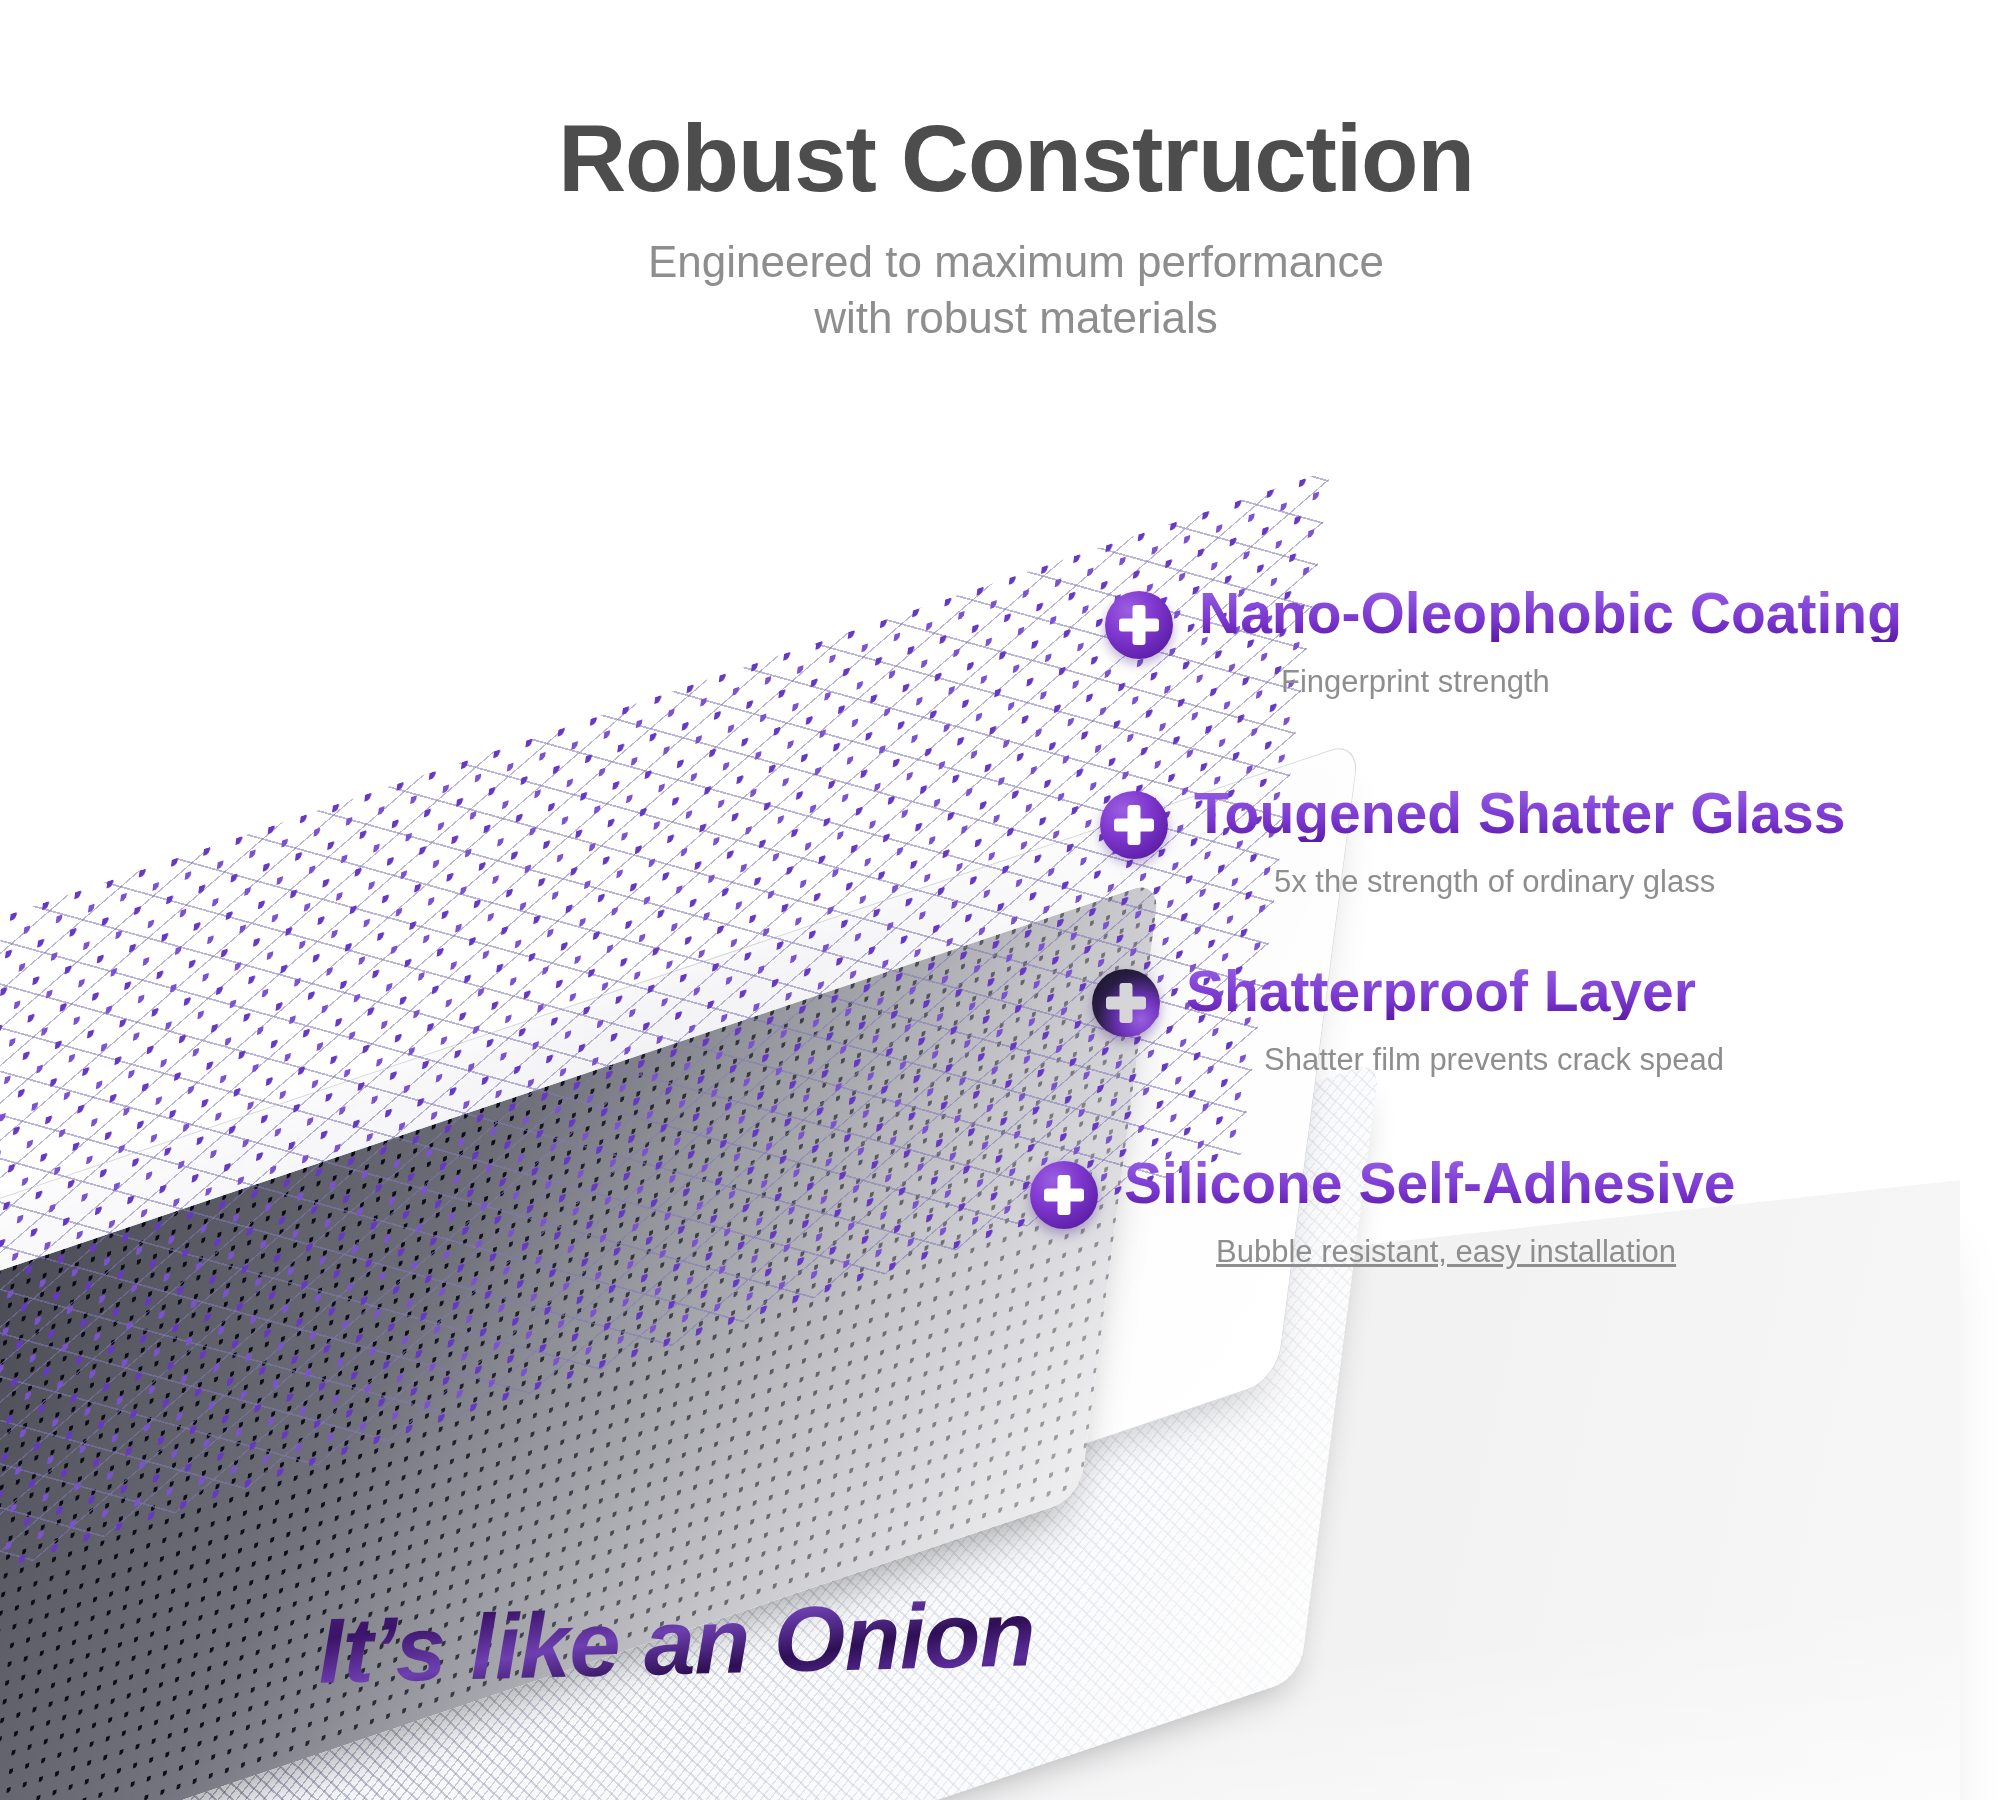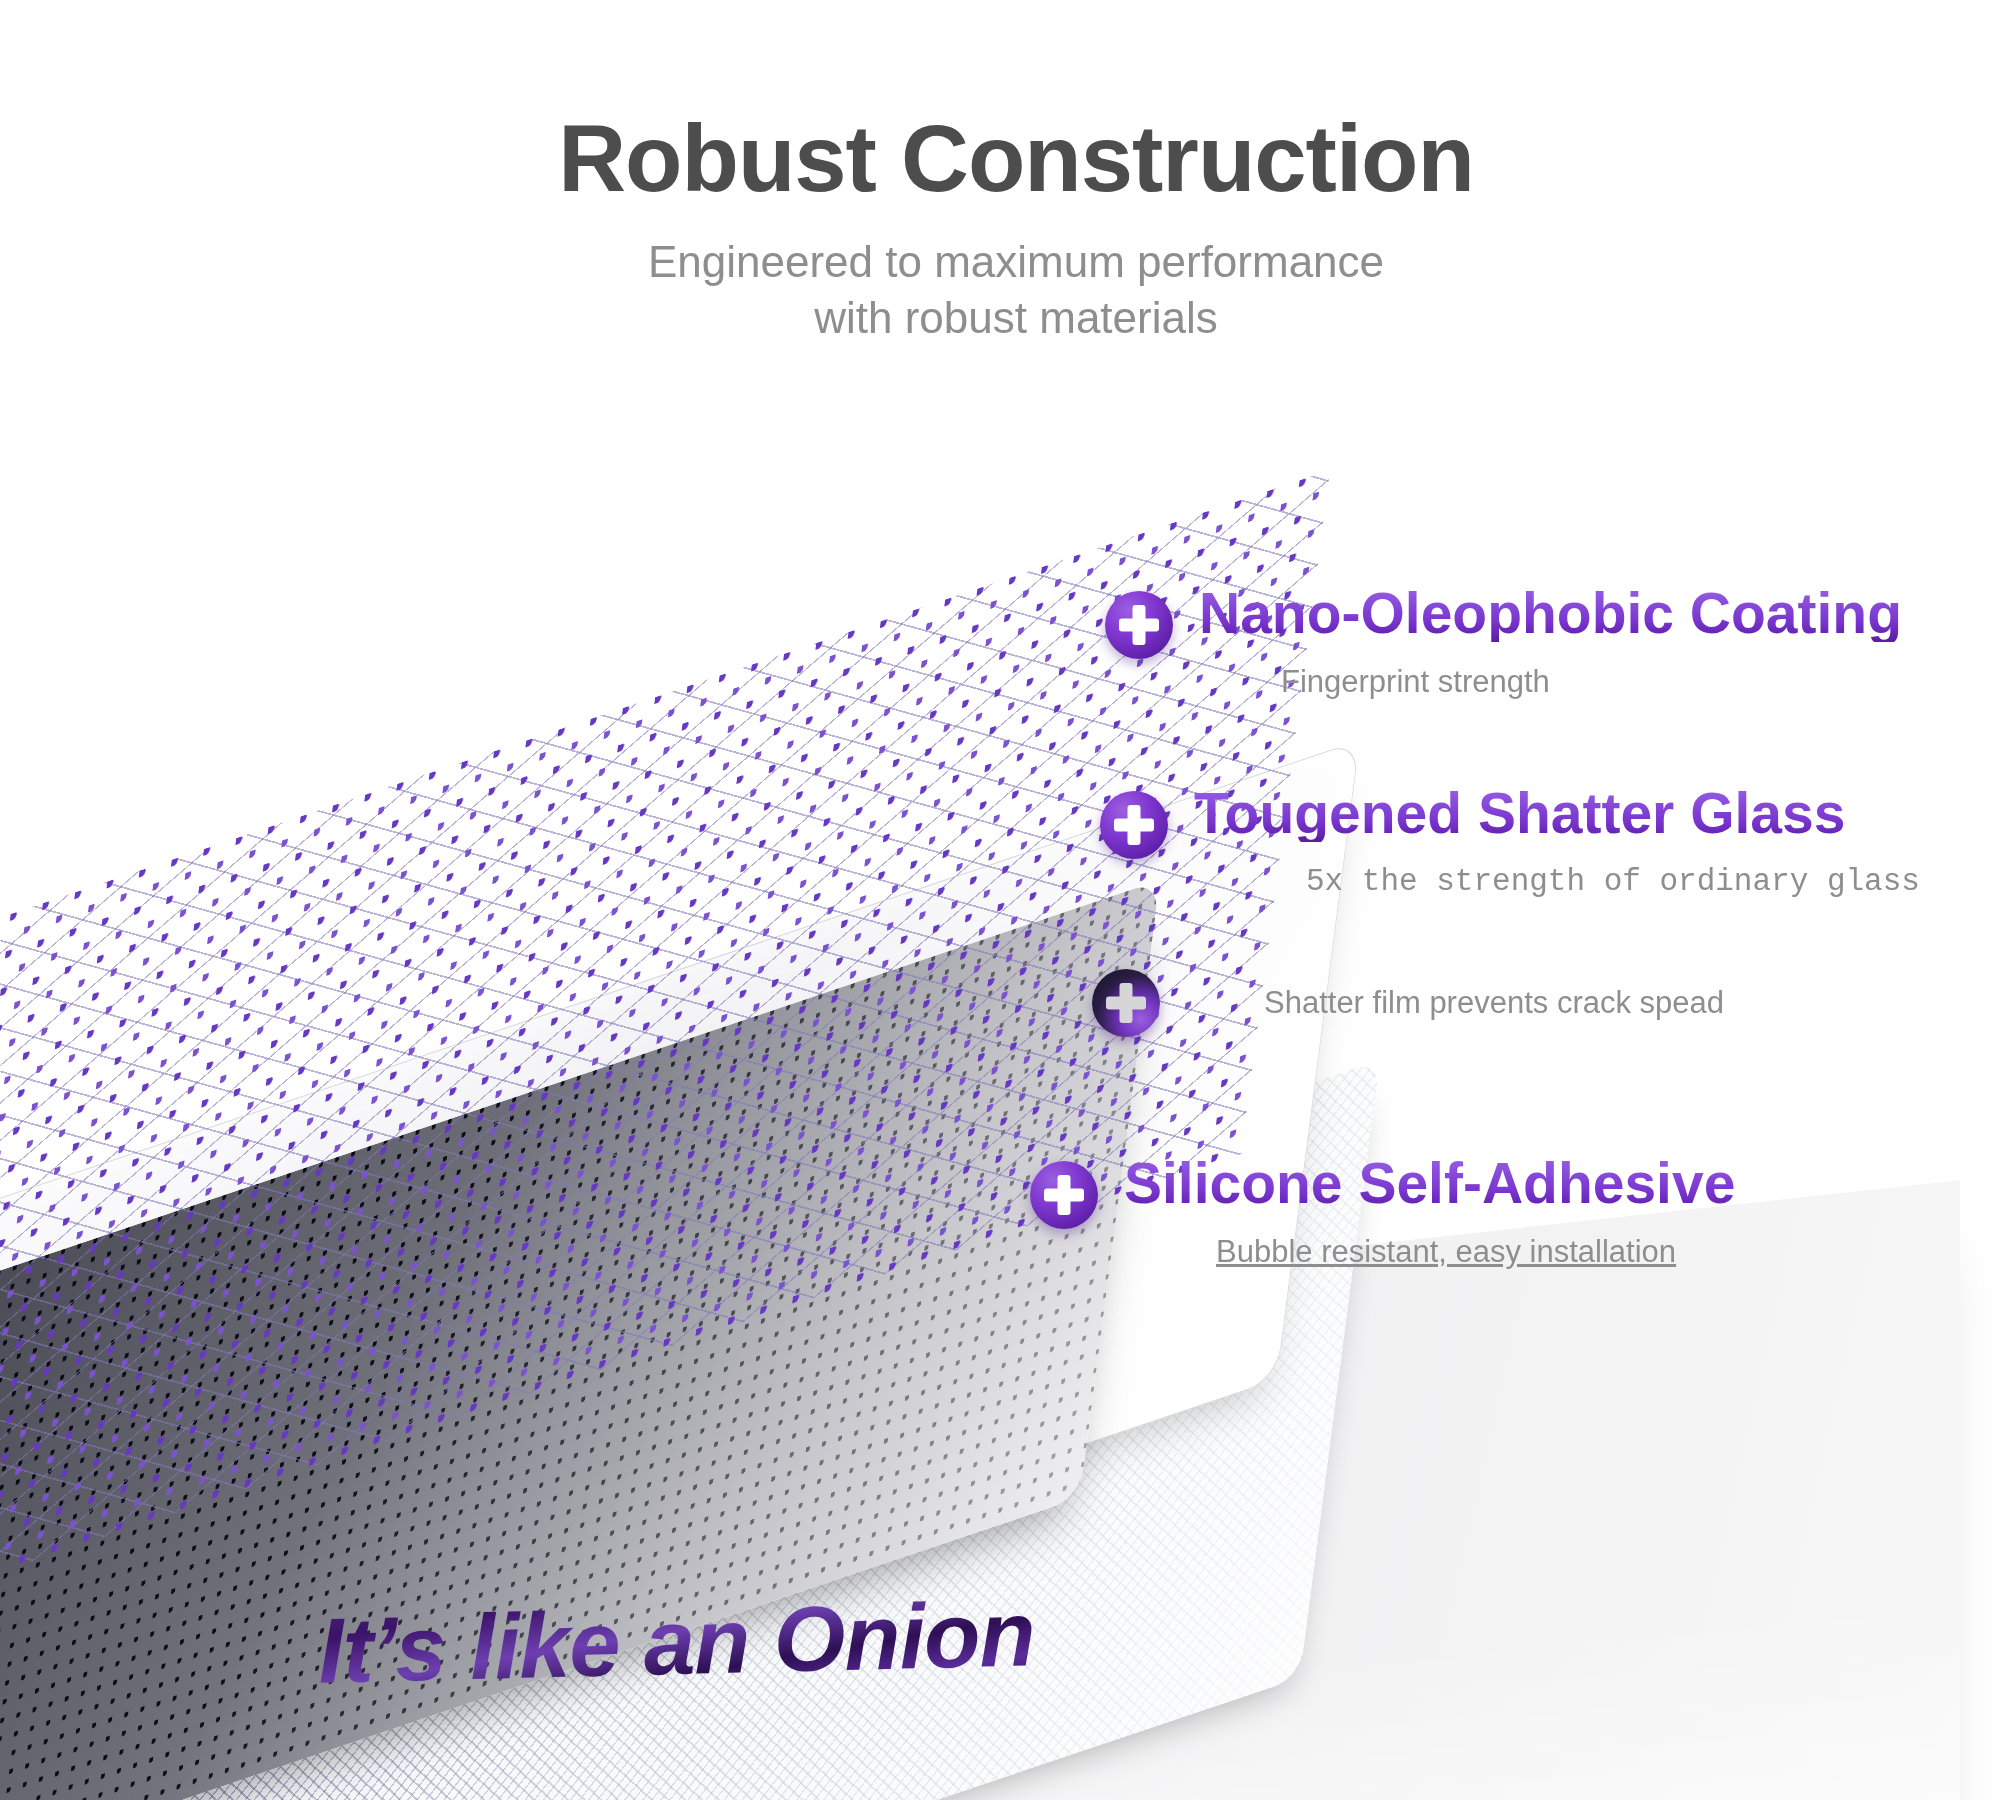--- a/index.html
+++ b/index.html
@@ -148,21 +148,21 @@
     white-space:nowrap;
   }
   .feature-sub{
     font-size:31px; color:#8e8e8e; font-weight:normal;
     margin-top:22px; white-space:nowrap;
   }
 
   #feature-0{ left:1105px; top:585px; }
   #feature-0 .feature-sub{ margin-left:82px; }
   #feature-1{ left:1100px; top:785px; }
-  #feature-1 .feature-sub{ margin-left:112px;font-family:Liberation Mono, monospace; }
+  #feature-1 .feature-sub{ margin-left:80px; }
   #feature-2{ left:1092px; top:963px; }
   #feature-2 .feature-sub{ margin-left:78px; }
   #feature-3{ left:1030px; top:1155px; }
   #feature-3 .feature-sub{ margin-left:92px;text-decoration:underline; }
 
   
   #tagline{
     position:absolute; left:318px; top:1590px; z-index:80;
     font-size:92px; font-weight:bold; font-style:italic;
     letter-spacing:-1px; white-space:nowrap;
@@ -215,20 +215,21 @@
       <div class="feature-sub">5x the strength of ordinary glass</div>
     </div>
   </div>
 
   <div class="feature" id="feature-2">
     <span class="plus-badge dark">
         <i></i>
         <b></b>
       </span>
     <div class="feature-text">
+      <div class="feature-title">Shatterproof Layer</div>
       <div class="feature-sub">Shatter film prevents crack spead</div>
     </div>
   </div>
 
   <div class="feature" id="feature-3">
     <span class="plus-badge">
         <i></i>
         <b></b>
       </span>
     <div class="feature-text">

